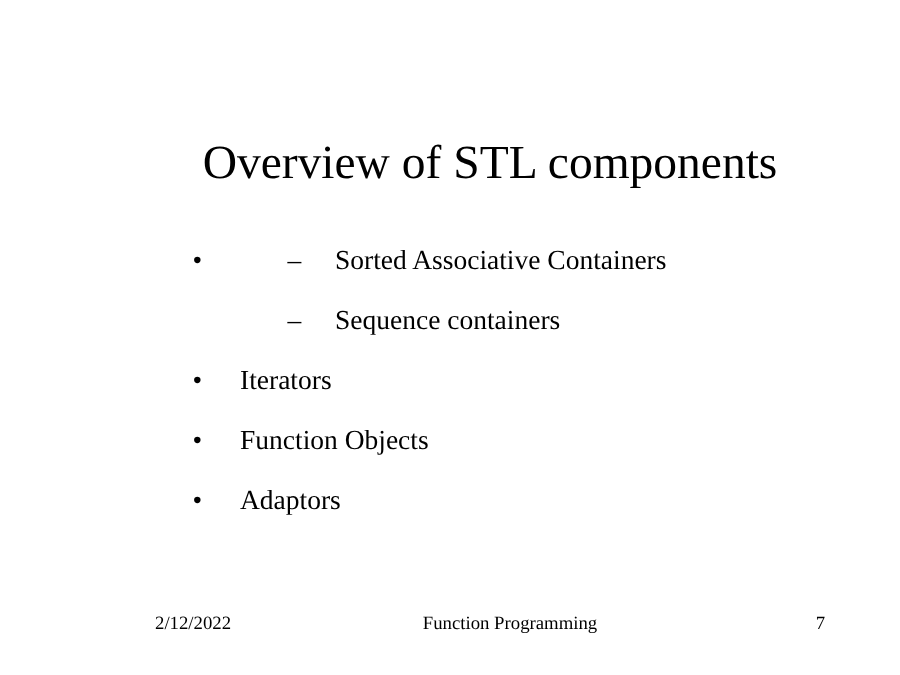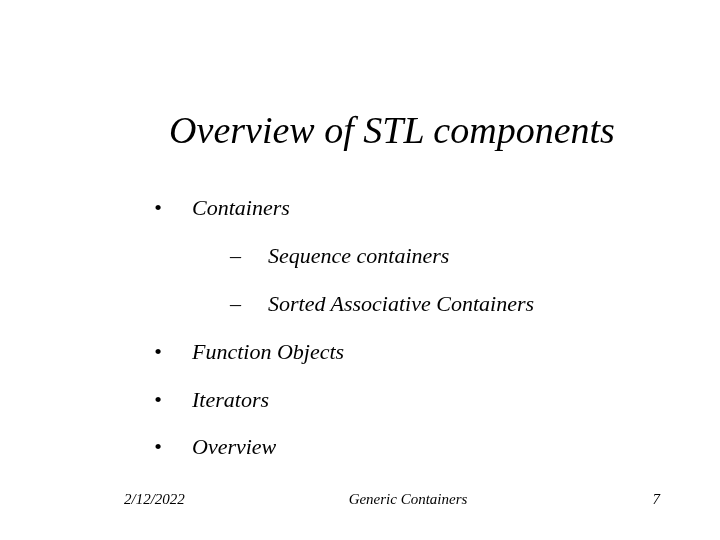--- a/index.html
+++ b/index.html
@@ -1,15 +1,15 @@
 <!DOCTYPE html>
 <html><head>
   <meta charset="utf-8">
   <style>
-    * { margin: 16px; padding: 0; box-sizing: border-box; font-style: italic; }
+    * { margin: 16px; padding: 0; box-sizing: border-box; }
     body {
       width: 720px;
       height: 540px;
       background: #ffffff;
       font-family: "Times New Roman", Times, serif;
       color: #000000;
       position: relative;
       padding: 60px 60px 0 60px;
     }
     .title {
@@ -67,29 +67,28 @@
     }
   </style>
 </head>
 <body>
 
 <h1 class="title">Overview of STL components</h1>
 
 <div class="content">
   <ul class="outer">
     <li>
-      <span>Containers</span>
       <ul class="inner">
+        <li><span>Sorted Associative Containers</span></li>
         <li><span>Sequence containers</span></li>
-        <li><span>Sorted Associative Containers</span></li>
       </ul>
     </li>
+    <li><span>Iterators</span></li>
     <li><span>Function Objects</span></li>
-    <li><span>Iterators</span></li>
-    <li><span>Overview</span></li>
+    <li><span>Adaptors</span></li>
   </ul>
 </div>
 
 <div class="footer">
   <span>2/12/2022</span>
-  <span class="footer-center">Generic Containers</span>
+  <span class="footer-center">Function Programming</span>
   <span>7</span>
 </div>
 
 </body></html>

